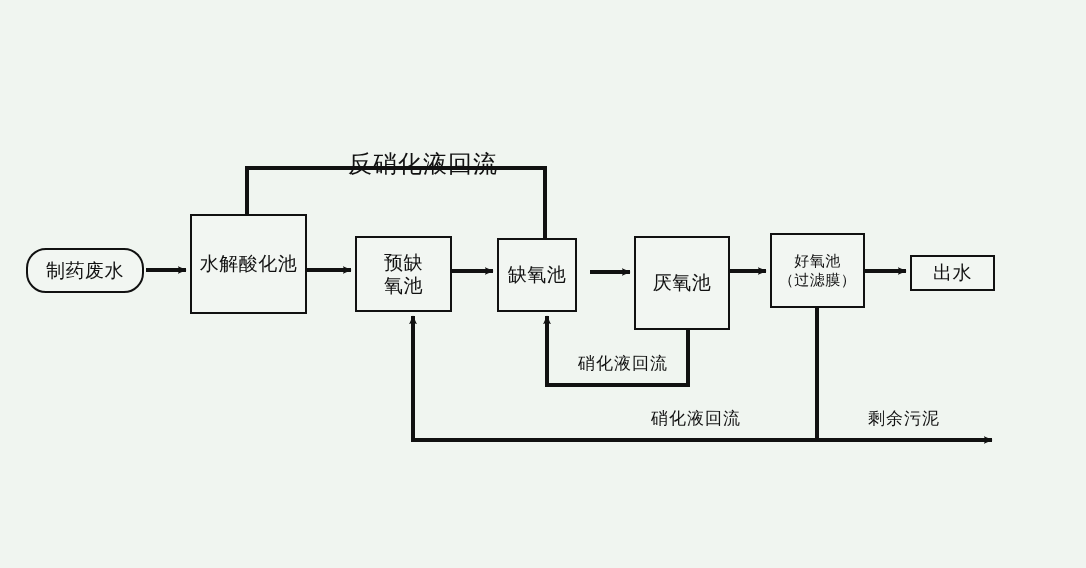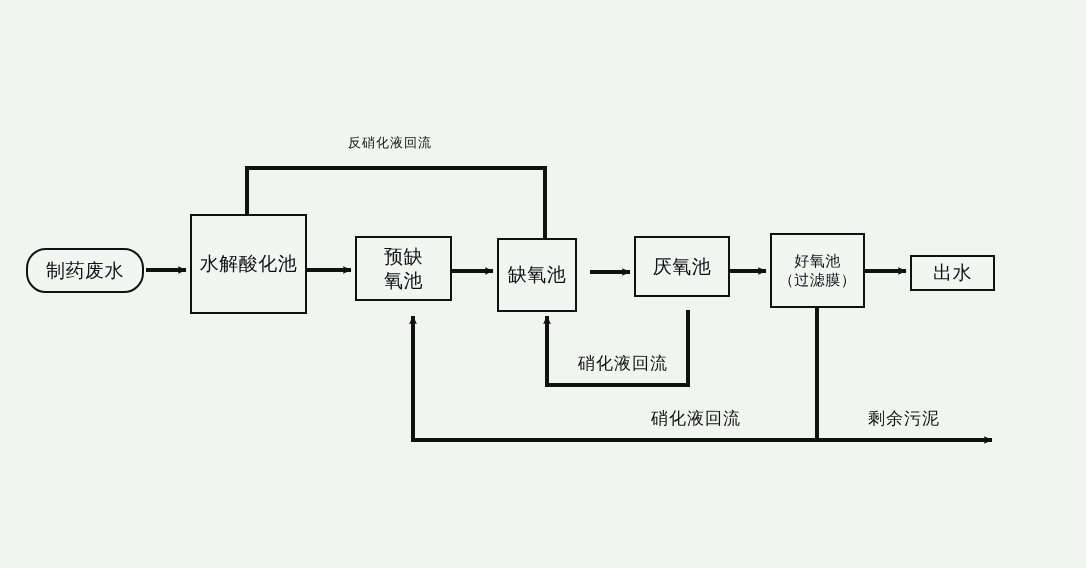--- a/index.html
+++ b/index.html
@@ -47,27 +47,27 @@
   .edge-label {
     position: absolute;
     color: #111111;
     font-family: "DejaVu Sans", "Liberation Sans", sans-serif;
     white-space: nowrap;
     letter-spacing: 1px;
   }
   
   #node-influent   { left: 26px;  top: 248px; width: 118px; height: 45px;  font-size: 19px; border-radius: 20px; }
   #node-hydrolysis { left: 190px; top: 214px; width: 117px; height: 100px;  font-size: 19px; }
-  #node-preanoxic  { left: 355px; top: 236px; width: 97px;  height: 65px;  font-size: 19px; }
+  #node-preanoxic  { left: 355px; top: 236px; width: 97px;  height: 76px;  font-size: 19px; }
   #node-anoxic     { left: 497px; top: 238px; width: 80px;  height: 74px;  font-size: 19px; }
-  #node-anaerobic  { left: 634px; top: 236px; width: 96px;  height: 61px;  font-size: 19px; }
+  #node-anaerobic  { left: 634px; top: 236px; width: 96px;  height: 94px;  font-size: 19px; }
   #node-aerobic    { left: 770px; top: 233px; width: 95px;  height: 75px;  font-size: 15px; }
   #node-effluent   { left: 910px; top: 255px; width: 85px;  height: 36px;  font-size: 19px; }
   
-  #label-denitrification { left: 348px; top: 134px; font-size: 13px; }
+  #label-denitrification { left: 348px; top: 148px; font-size: 24px; }
   #label-nitrification   { left: 578px; top: 352px; font-size: 17px; }
   #label-return-sludge   { left: 651px; top: 407px; font-size: 17px; }
   #label-excess-sludge   { left: 868px; top: 407px; font-size: 17px; text-align: right; }
 </style>
 </head>
 <body>
 
 <div id="diagram-root">
 
   <svg id="flow-svg" viewBox="0 0 1086 568">

